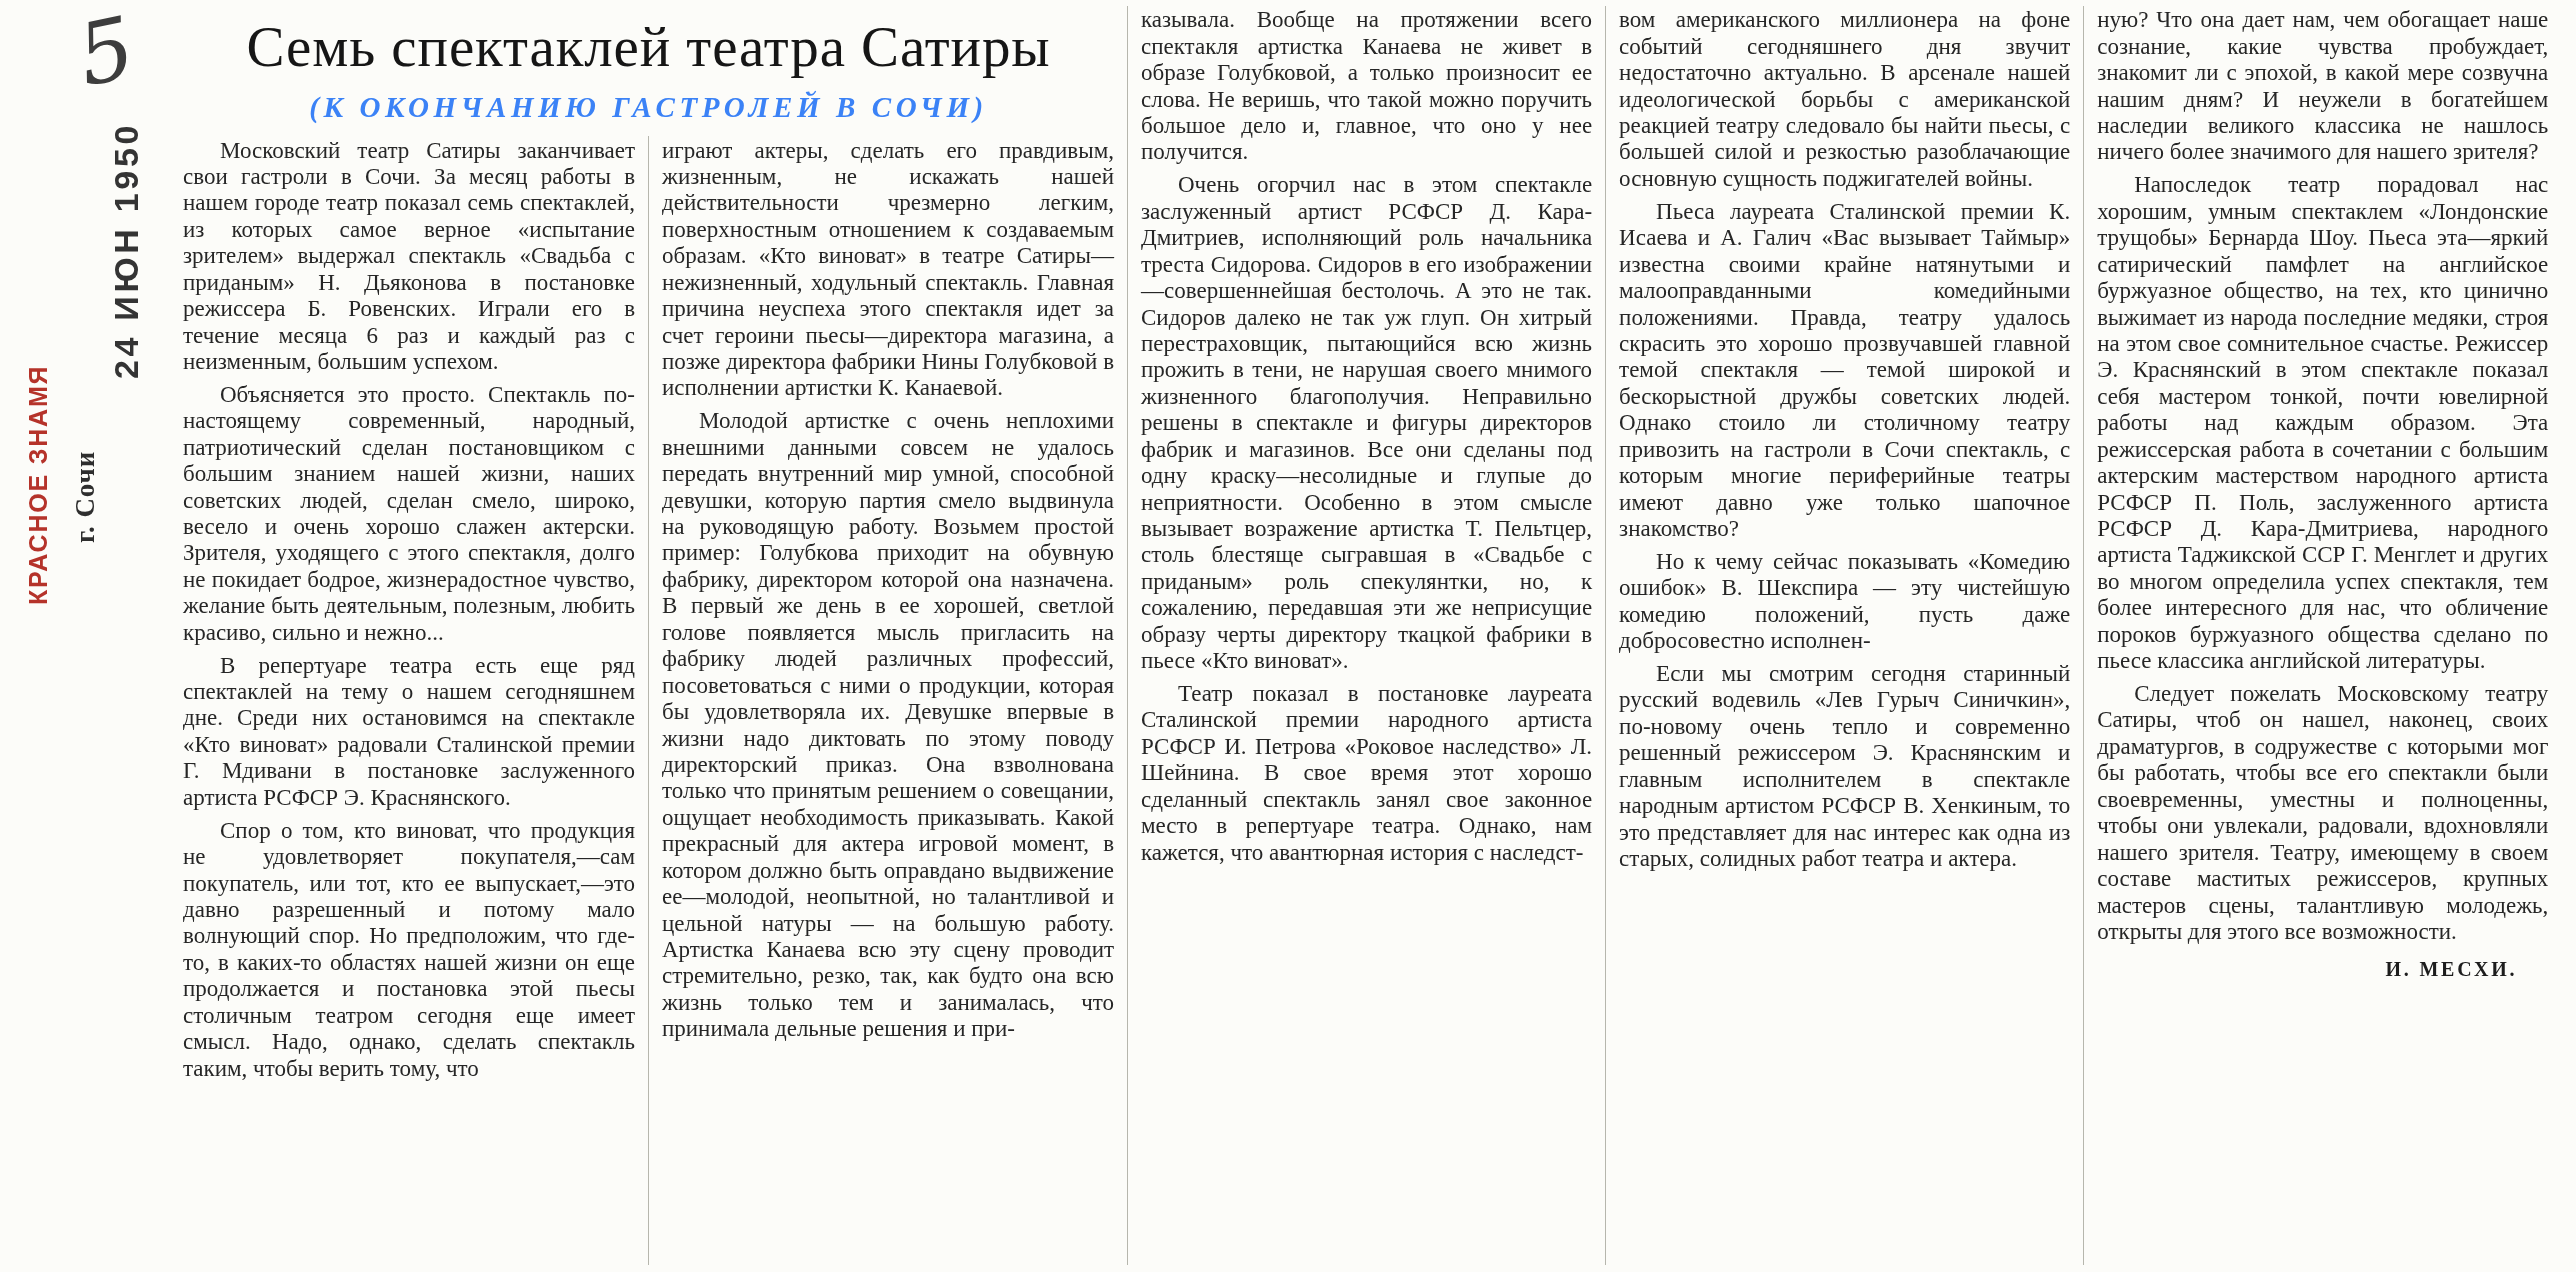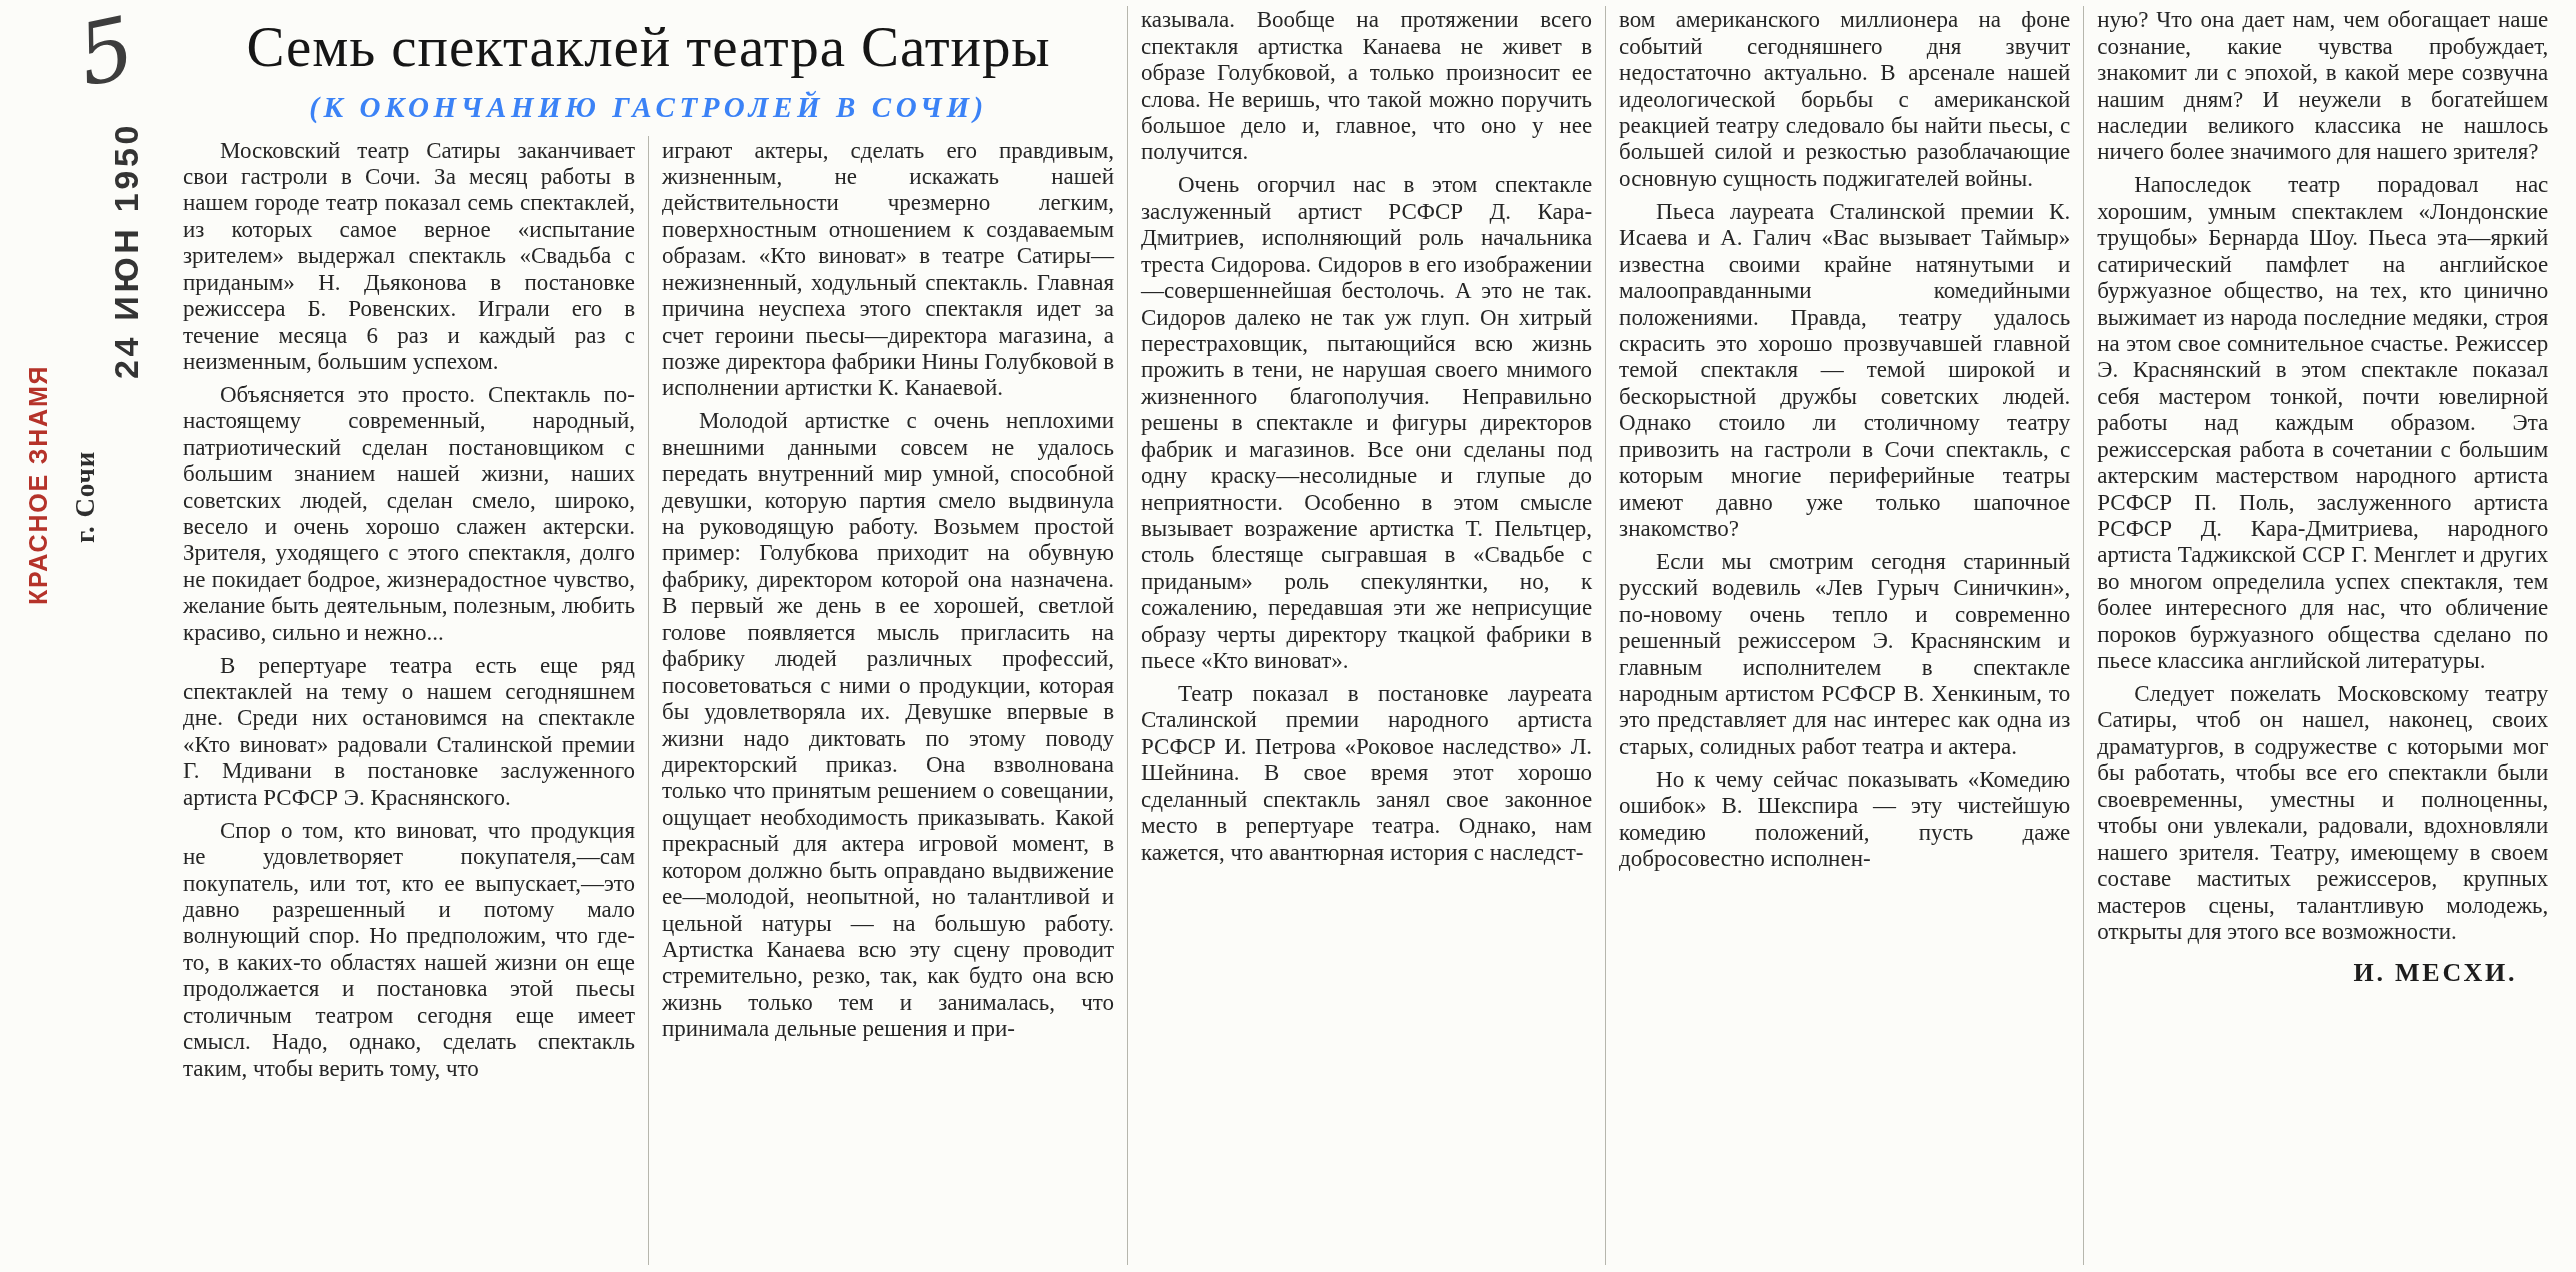--- a/index.html
+++ b/index.html
@@ -67,21 +67,21 @@
   .para {
     font-size:23px; line-height:1.15;
     text-align:justify; text-indent:37px;
     margin:0 0 6.4px;
     hyphens:auto;
   }
   .no-indent { text-indent:0; }
   .signature {
     margin-top:13px; padding-right:31px;
     text-align:right; font-weight:bold;
-    font-size:26px; letter-spacing:2.8px; color:#1d1d1d;
+    font-size:20px; letter-spacing:2.8px; color:#1d1d1d;
   }
 </style>
 </head>
 <body>
 
 <div class="page">
 
   <div class="handwritten">5</div>
   <div class="stamp">24 ИЮН 1950</div>
   <div class="paper-name">КРАСНОЕ ЗНАМЯ</div>
@@ -107,22 +107,22 @@
       </div>
     </div>
     <div class="col col-sep">
         <p class="para no-indent">казывала. Вообще на протяжении всего спектакля артистка Канаева не живет в образе Голубковой, а только произносит ее слова. Не веришь, что такой можно поручить большое дело и, главное, что оно у нее получится.</p>
         <p class="para">Очень огорчил нас в этом спектакле заслуженный артист РСФСР Д. Кара-Дмитриев, исполняющий роль начальника треста Сидорова. Сидоров в его изображении—совершеннейшая бестолочь. А это не так. Сидоров далеко не так уж глуп. Он хитрый перестраховщик, пытающийся всю жизнь прожить в тени, не нарушая своего мнимого жизненного благополучия. Неправильно решены в спектакле и фигуры директоров фабрик и магазинов. Все они сделаны под одну краску—несолидные и глупые до неприятности. Особенно в этом смысле вызывает возражение артистка Т. Пельтцер, столь блестяще сыгравшая в «Свадьбе с приданым» роль спекулянтки, но, к сожалению, передавшая эти же неприсущие образу черты директору ткацкой фабрики в пьесе «Кто виноват».</p>
         <p class="para">Театр показал в постановке лауреата Сталинской премии народного артиста РСФСР И. Петрова «Роковое наследство» Л. Шейнина. В свое время этот хорошо сделанный спектакль занял свое законное место в репертуаре театра. Однако, нам кажется, что авантюрная история с наследст-</p>
       </div>
     <div class="col col-sep">
         <p class="para no-indent">вом американского миллионера на фоне событий сегодняшнего дня звучит недостаточно актуально. В арсенале нашей идеологической борьбы с американской реакцией театру следовало бы найти пьесы, с большей силой и резкостью разоблачающие основную сущность поджигателей войны.</p>
         <p class="para">Пьеса лауреата Сталинской премии К. Исаева и А. Галич «Вас вызывает Таймыр» известна своими крайне натянутыми и малооправданными комедийными положениями. Правда, театру удалось скрасить это хорошо прозвучавшей главной темой спектакля — темой широкой и бескорыстной дружбы советских людей. Однако стоило ли столичному театру привозить на гастроли в Сочи спектакль, с которым многие периферийные театры имеют давно уже только шапочное знакомство?</p>
+        <p class="para">Но к чему сейчас показывать «Комедию ошибок» В. Шекспира — эту чистейшую комедию положений, пусть даже добросовестно исполнен-</p>
         <p class="para">Если мы смотрим сегодня старинный русский водевиль «Лев Гурыч Синичкин», по-новому очень тепло и современно решенный режиссером Э. Краснянским и главным исполнителем в спектакле народным артистом РСФСР В. Хенкиным, то это представляет для нас интерес как одна из старых, солидных работ театра и актера.</p>
-        <p class="para">Но к чему сейчас показывать «Комедию ошибок» В. Шекспира — эту чистейшую комедию положений, пусть даже добросовестно исполнен-</p>
       </div>
     <div class="col col-sep">
       <div>
           <p class="para no-indent">ную? Что она дает нам, чем обогащает наше сознание, какие чувства пробуждает, знакомит ли с эпохой, в какой мере созвучна нашим дням? И неужели в богатейшем наследии великого классика не нашлось ничего более значимого для нашего зрителя?</p>
           <p class="para">Напоследок театр порадовал нас хорошим, умным спектаклем «Лондонские трущобы» Бернарда Шоу. Пьеса эта—яркий сатирический памфлет на английское буржуазное общество, на тех, кто цинично выжимает из народа последние медяки, строя на этом свое сомнительное счастье. Режиссер Э. Краснянский в этом спектакле показал себя мастером тонкой, почти ювелирной работы над каждым образом. Эта режиссерская работа в сочетании с большим актерским мастерством народного артиста РСФСР П. Поль, заслуженного артиста РСФСР Д. Кара-Дмитриева, народного артиста Таджикской ССР Г. Менглет и других во многом определила успех спектакля, тем более интересного для нас, что обличение пороков буржуазного общества сделано по пьесе классика английской литературы.</p>
           <p class="para">Следует пожелать Московскому театру Сатиры, чтоб он нашел, наконец, своих драматургов, в содружестве с которыми мог бы работать, чтобы все его спектакли были своевременны, уместны и полноценны, чтобы они увлекали, радовали, вдохновляли нашего зрителя. Театру, имеющему в своем составе маститых режиссеров, крупных мастеров сцены, талантливую молодежь, открыты для этого все возможности.</p>
         </div>
       <div class="signature">И. МЕСХИ.</div>
     </div>
   </div>

